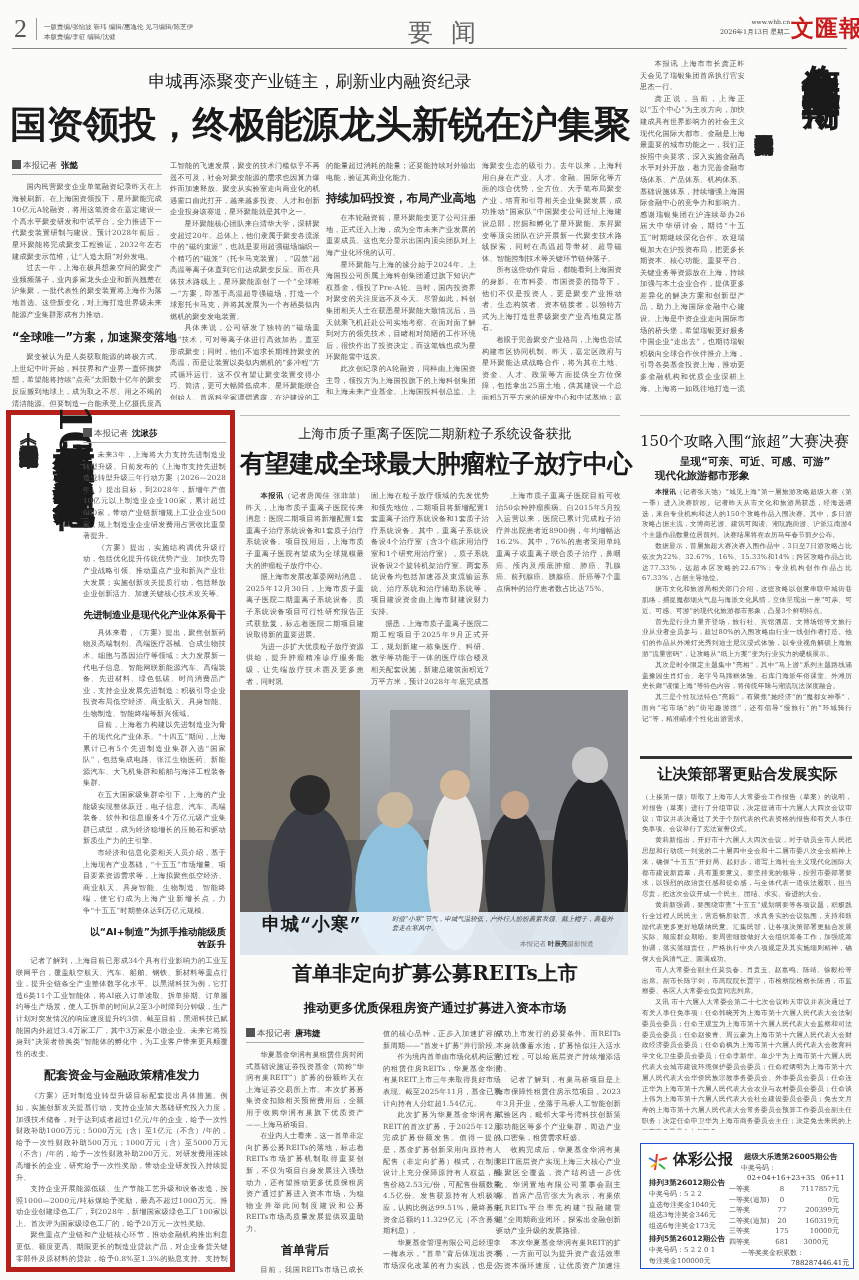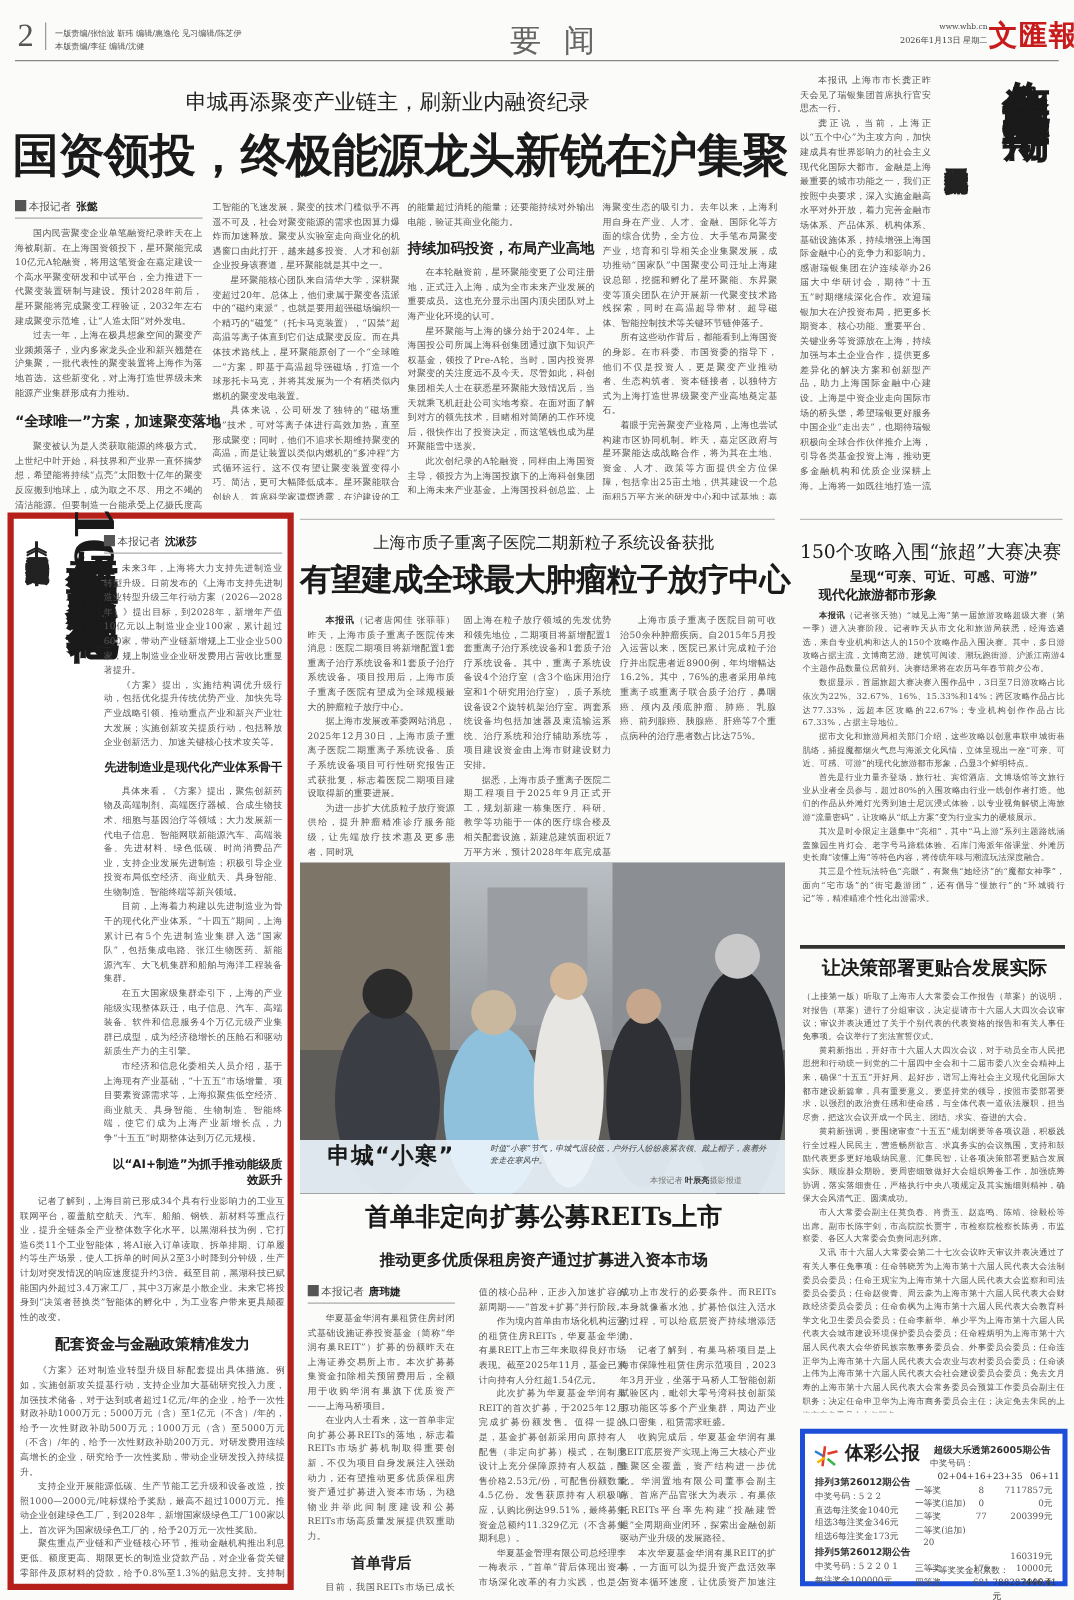--- a/index.html
+++ b/index.html
@@ -37,21 +37,21 @@
 
   
   #redbox { left: 6px; top: 410px; width: 229px; height: 862px; border: 5px solid #b5201b; background: #fff; }
   #s3-vsub { left: 11px; top: 432px; width: 30px; font-size: 19px; line-height: 22px; font-weight: bold; color: #222; writing-mode: vertical-rl; height: 430px; font-family: "DejaVu Sans", sans-serif; }
   #s3-vtitle { left: 36px; top: 428px; width: 60px; font-size: 42px; line-height: 44px; font-weight: bold; color: #1a1a1a; writing-mode: vertical-rl; height: 540px; letter-spacing: -3px; }
 
   
   #photo { left: 240px; top: 690px; width: 388px; height: 265px; overflow: hidden; background: linear-gradient(#8a8e92, #6c6e70); }
 
   
-  #lottery { left: 640px; top: 1143px; width: 214px; height: 126px; background: #fff; border: 4px solid #1d4ed8; }
+  #lottery { left: 640px; top: 1143px; width: 214px; height: 126px; background: #fff; border: 1px solid #1d4ed8; }
   .lt { position: absolute; font-size: 7px; color: #555; line-height: 10.5px; }
   .ltb { font-weight: bold; color: #333; font-family: "DejaVu Sans", sans-serif; }
 </style>
 </head>
 <body>
 
 <div class="abs" id="pn">2</div>
 <div class="abs" id="pnbar"></div>
 <div class="abs sans" id="editors">
   <div>一版责编/张怡波 靳玮 编辑/惠逸伦 见习编辑/陈芝伊</div>
@@ -189,21 +189,21 @@
     <circle cx="155" cy="120" r="18" fill="#c9b79e"></circle>
     <ellipse cx="215" cy="180" rx="28" ry="80" fill="#e8e6e2"></ellipse>
     <circle cx="215" cy="95" r="15" fill="#d4b89a"></circle>
     <ellipse cx="275" cy="190" rx="30" ry="70" fill="#2e3035"></ellipse>
     <circle cx="275" cy="115" r="14" fill="#c6a78e"></circle>
     <ellipse cx="350" cy="180" rx="38" ry="95" fill="#25272b"></ellipse>
     <circle cx="350" cy="75" r="18" fill="#c9c9c9"></circle>
     <rect x="0" y="222" width="388" height="43" fill="#e9f3fa" opacity="0.92"></rect>
   </svg>
 </div>
-<div class="abs sans" style="left:262px; top:912px; font-size:18px; font-weight:bold; color:#1a1a1a; letter-spacing:1px;">申城“小寒”</div>
+<div class="abs sans" style="left:262px; top:912px; font-size:18px; font-weight:bold; color:#1a1a1a; letter-spacing:1px;font-family:Liberation Mono, monospace;">申城“小寒”</div>
 <div class="abs" style="left:392px; top:915px; width:225px; font-size:6.5px; line-height:9px; color:#444; font-style:italic;">时值“小寒”节气，申城气温较低，户外行人纷纷裹紧衣领、戴上帽子，裹着外套走在寒风中。</div>
 <div class="abs" style="left:520px; top:940px; font-size:6.5px; color:#777;">
   <span>本报记者</span> <b style="color:#333">叶辰亮</b><span>摄影报道</span>
 </div>
 
 <div class="abs" style="left:240px; top:960px; width:390px; text-align:center; font-size:20px; font-weight:bold; color:#1a1a1a; white-space:nowrap;">首单非定向扩募公募REITs上市</div>
 <div class="abs sans" style="left:240px; top:1000px; width:390px; text-align:center; font-size:12.5px; font-weight:bold; color:#222;">推动更多优质保租房资产通过扩募进入资本市场</div>
 
 <div class="col" style="left:246px; top:1028px; width:118px; height:245px; overflow:hidden;">
   <div class="byline">
@@ -295,31 +295,31 @@
     <div style="display:flex;">
         <span style="width:42px">一等奖(追加)</span>
         <span style="width:22px;text-align:center">0</span>
         <span style="flex:1;text-align:right">0元</span>
       </div>
     <div style="display:flex;">
         <span style="width:42px">二等奖</span>
         <span style="width:22px;text-align:center">77</span>
         <span style="flex:1;text-align:right">200399元</span>
       </div>
-    <div style="display:flex;flex-direction:column;">
+    <div style="display:flex;">
         <span style="width:42px">二等奖(追加)</span>
         <span style="width:22px;text-align:center">20</span>
         <span style="flex:1;text-align:right">160319元</span>
       </div>
     <div style="display:flex;">
         <span style="width:42px">三等奖</span>
         <span style="width:22px;text-align:center">175</span>
         <span style="flex:1;text-align:right">10000元</span>
       </div>
     <div style="display:flex;">
         <span style="width:42px">四等奖</span>
         <span style="width:22px;text-align:center">681</span>
-        <span style="flex:1;text-align:right">3000元</span>
+        <span style="flex:1;text-align:center">3000元</span>
       </div>
   </div>
   <div class="lt" style="left:100px; top:104px;">一等奖奖金积累数：</div>
   <div class="lt" style="left:150px; top:114px; color:#333;">788287446.41元</div>
 </div>
 
 </body></html>

